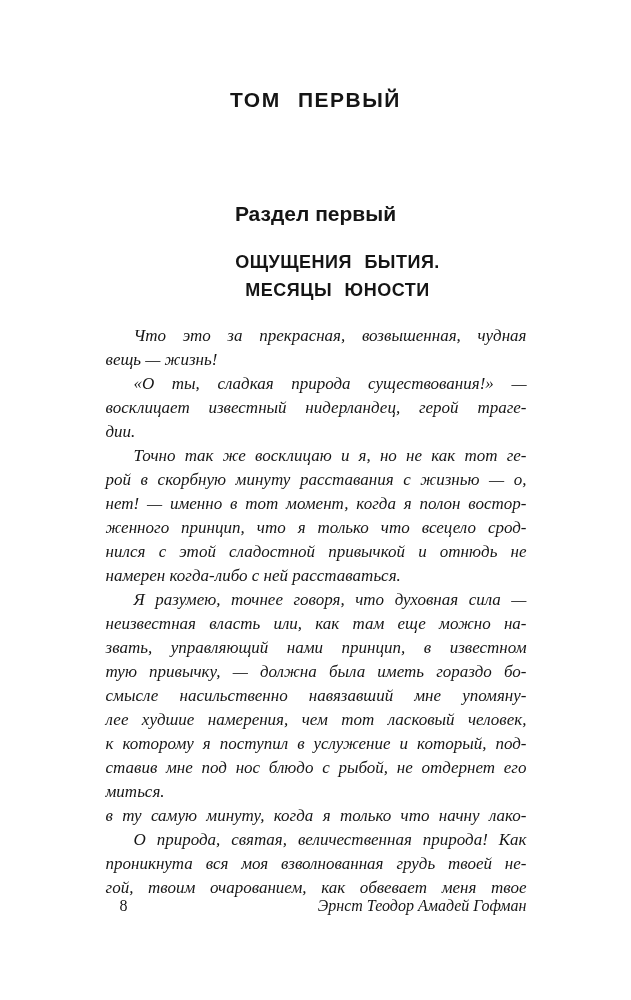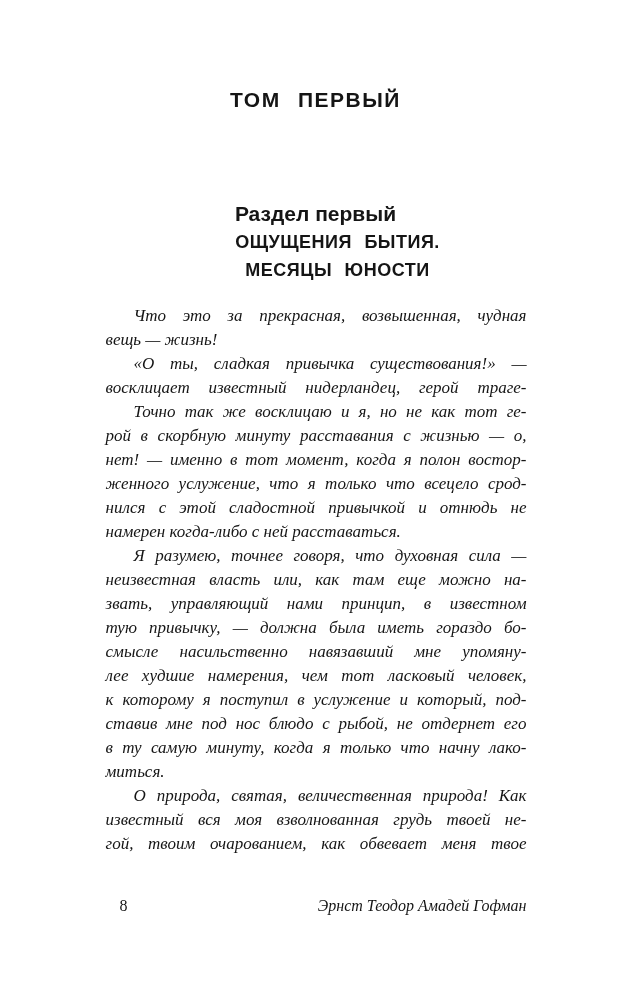--- a/index.html
+++ b/index.html
@@ -25,21 +25,21 @@
   }
   .section-title {
     margin-top: 92px;
     text-align: center;
     font-family: "Liberation Sans", sans-serif;
     font-weight: bold;
     font-size: 21px;
     line-height: 20px;
   }
   .chapter-title {
-    margin-top: 4px;
+    margin-top: 24px;
     text-align: center;
     font-family: "Liberation Sans", sans-serif;
     font-weight: bold;
     font-size: 18px;
     line-height: 28px;
     letter-spacing: 0.5px;
     word-spacing: 7px;
     padding-left: 44px;
   }
   .body-text {
@@ -82,46 +82,47 @@
     <div>ОЩУЩЕНИЯ БЫТИЯ.</div>
     <div>МЕСЯЦЫ ЮНОСТИ</div>
   </div>
 
   <div class="body-text" id="body-text">
       <div class="paragraph">
         <div class="line first">Что это за прекрасная, возвышенная, чудная</div>
         <div class="line last">вещь — жизнь!</div>
       </div>
       <div class="paragraph">
-        <div class="line first">«О ты, сладкая привычка существования!» —</div>
+        <div class="line first">«О ты, сладкая природа существования!» —</div>
         <div class="line">восклицает известный нидерландец, герой траге-</div>
+        <div class="line last">дии.</div>
       </div>
       <div class="paragraph">
         <div class="line first">Точно так же восклицаю и я, но не как тот ге-</div>
         <div class="line">рой в скорбную минуту расставания с жизнью — о,</div>
         <div class="line">нет! — именно в тот момент, когда я полон востор-</div>
-        <div class="line">женного услужение, что я только что всецело срод-</div>
+        <div class="line">женного принцип, что я только что всецело срод-</div>
         <div class="line">нился с этой сладостной привычкой и отнюдь не</div>
         <div class="line last">намерен когда-либо с ней расставаться.</div>
       </div>
       <div class="paragraph">
         <div class="line first">Я разумею, точнее говоря, что духовная сила —</div>
         <div class="line">неизвестная власть или, как там еще можно на-</div>
         <div class="line">звать, управляющий нами принцип, в известном</div>
         <div class="line">тую привычку, — должна была иметь гораздо бо-</div>
         <div class="line">смысле насильственно навязавший мне упомяну-</div>
         <div class="line">лее худшие намерения, чем тот ласковый человек,</div>
         <div class="line">к которому я поступил в услужение и который, под-</div>
         <div class="line">ставив мне под нос блюдо с рыбой, не отдернет его</div>
+        <div class="line last">миться.</div>
         <div class="line">в ту самую минуту, когда я только что начну лако-</div>
-        <div class="line last">миться.</div>
       </div>
       <div class="paragraph">
         <div class="line first">О природа, святая, величественная природа! Как</div>
-        <div class="line">известный вся моя взволнованная грудь твоей не-</div>
+        <div class="line">проникнута вся моя взволнованная грудь твоей не-</div>
         <div class="line">гой, твоим очарованием, как обвевает меня твое</div>
       </div>
     </div>
 
   <div class="footer">
     <span class="page-number">8</span>
     <span class="running-title">Эрнст Теодор Амадей Гофман</span>
   </div>
 
 </div>

